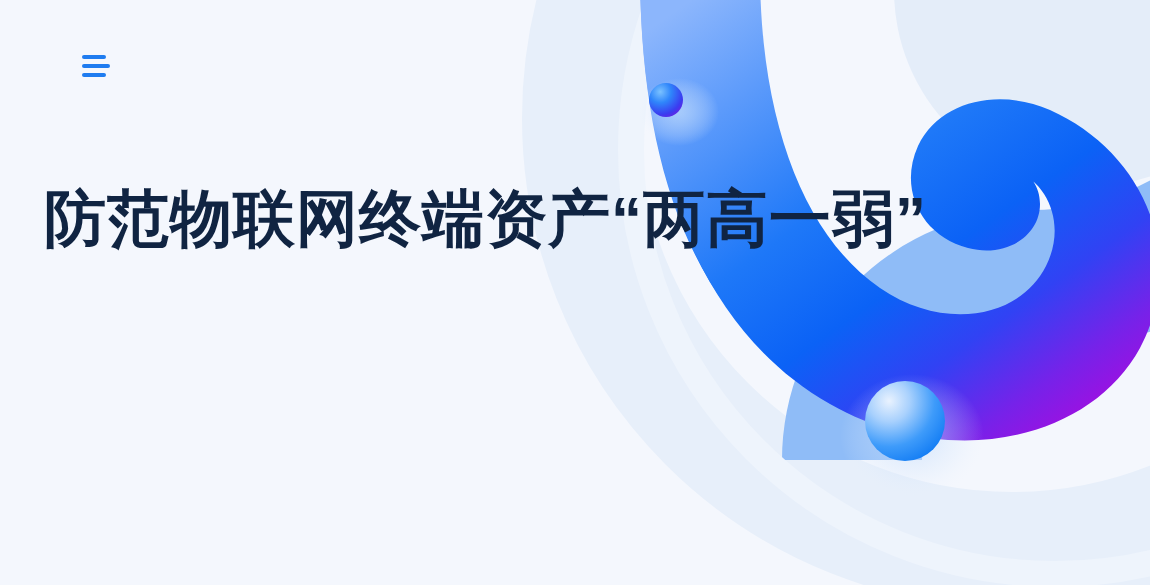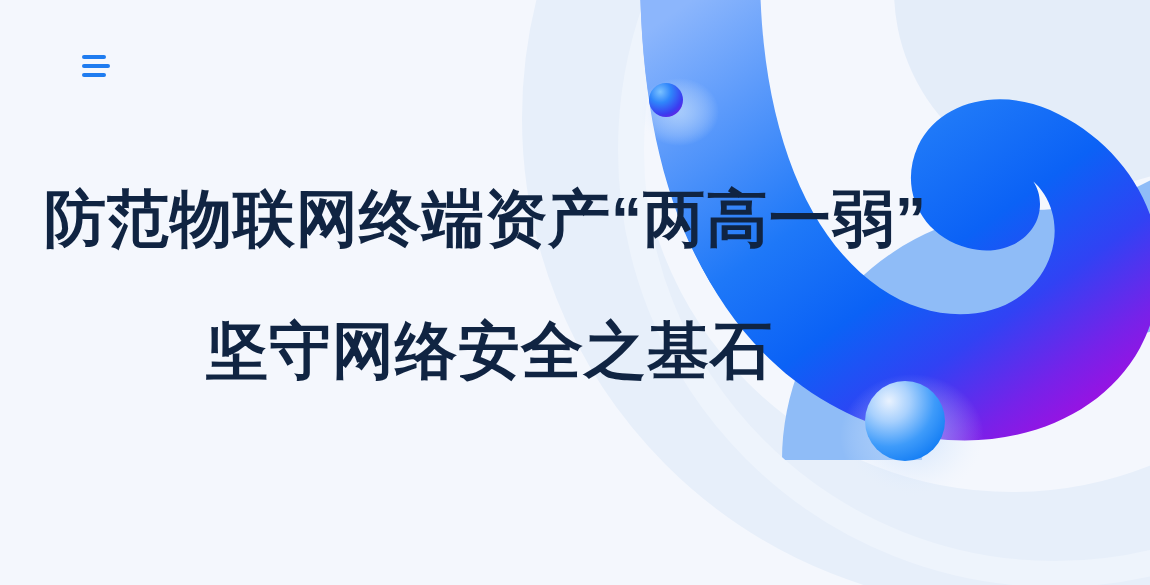--- a/index.html
+++ b/index.html
@@ -11,20 +11,21 @@
     height: 585px;
     overflow: hidden;
     font-family: "Liberation Sans", "DejaVu Sans", sans-serif;
   }
   #slide {
     position: relative;
     width: 1150px;
     height: 585px;
     background: #f4f7fd;
     overflow: hidden;
+    text-align: center;
   }
 
   
   #decor {
     position: absolute;
     inset: 0;
     width: 1150px;
     height: 585px;
     pointer-events: none;
   }
@@ -189,16 +190,15 @@
   </svg>
 
   <button id="menu-btn" type="button" aria-label="菜单">
     <span class="bar b1"></span>
     <span class="bar b2"></span>
     <span class="bar b3"></span>
   </button>
 
   <div id="headline">
     <div class="title-line line-1">防范物联网终端资产“两高一弱”</div>
-    <div class="title-line line-2">坚守网络安全之基石</div>
   </div>
 
 </div>
 
 </body></html>

